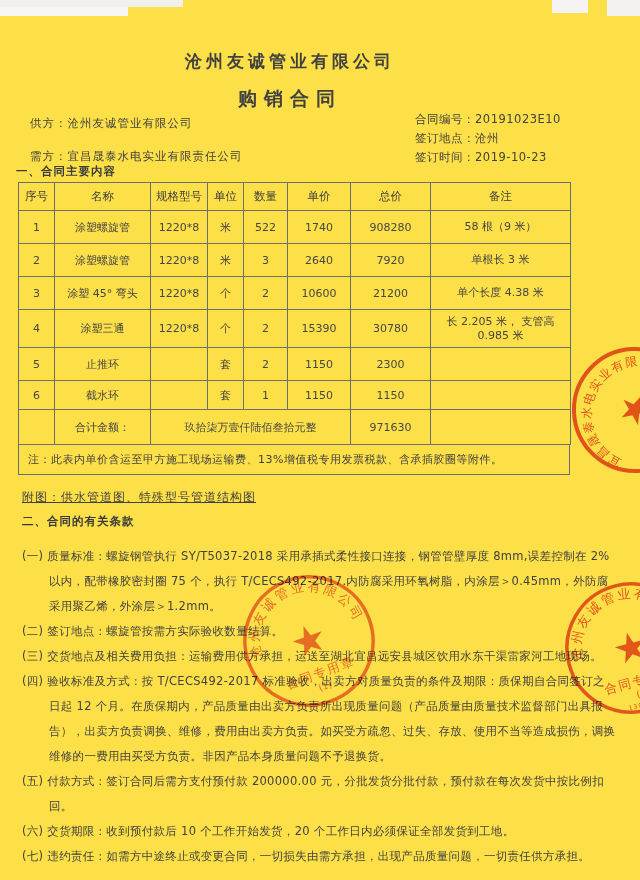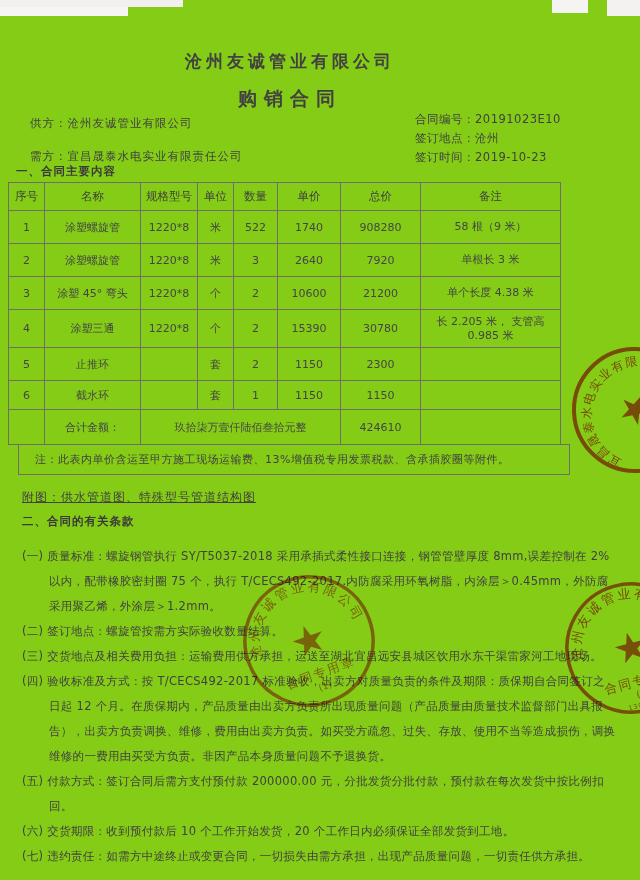--- a/index.html
+++ b/index.html
@@ -1,20 +1,20 @@
 <!DOCTYPE html>
 <html><head>
 <meta charset="utf-8">
 <style>
   html,body{margin:0;padding:0;background:#e8e8e8;}
   .page{
     position:relative;
     width:640px;height:880px;
     margin:0 auto;
-    background:#84cc16;
+    background:#fde047;
     overflow:hidden;
     font-family:"DejaVu Sans","Liberation Sans",sans-serif;
     color:#3e3e3e;
     -webkit-font-smoothing:antialiased;
   }
   .artifact{position:absolute;}
   .doc-title{
     position:absolute;left:0;top:50px;width:580px;
     text-align:center;font-size:17px;font-weight:600;
     letter-spacing:4px;color:#414141;
@@ -27,21 +27,21 @@
   .party-line{position:absolute;font-size:11.5px;color:#414141;letter-spacing:1px;}
   .supplier{left:30px;top:116px;}
   .buyer{left:30px;top:149px;}
   .meta-block{position:absolute;left:415px;top:110px;font-size:11.5px;color:#414141;line-height:19px;letter-spacing:0.5px;}
   .sec-heading{position:absolute;font-size:11.5px;font-weight:600;color:#3a3a3a;letter-spacing:1px;}
   .sec1{left:16px;top:164px;}
   .sec2{left:22px;top:514px;}
   .attachment{position:absolute;left:22px;top:489px;font-size:12px;color:#414141;letter-spacing:1px;text-decoration:underline;}
 
   table.items{
-    position:absolute;left:8px;top:182px;
+    position:absolute;left:18px;top:182px;
     width:552px;border-collapse:collapse;table-layout:fixed;
     font-size:11px;color:#454545;
   }
   table.items th,table.items td{
     border:1px solid #6e6e6e;
     text-align:center;vertical-align:middle;
     padding:1px 2px;font-weight:normal;
     overflow:hidden;
   }
   table.items th{font-size:11.5px;color:#404040;}
@@ -49,21 +49,21 @@
   tr.r-std{height:33px;}
   tr.r-tall{height:38px;}
   tr.r-short{height:29px;}
   tr.r-total{height:35px;}
   td.remark-cell{line-height:14px;}
 
   .note-box{
     position:absolute;left:18px;top:444px;width:552px;height:31px;
     border:1px solid #6e6e6e;box-sizing:border-box;
     font-size:11px;color:#414141;
-    display:flex;align-items:center;padding-left:16px;letter-spacing:0.5px;
+    display:flex;align-items:center;padding-left:9px;letter-spacing:0.5px;
   }
 
   .terms{
     position:absolute;left:22px;top:544px;width:594px;
     font-size:11.5px;color:#414141;line-height:25px;letter-spacing:0.3px;
   }
   .term{padding-left:27px;text-indent:-27px;margin:0;}
 
   .stamp{position:absolute;mix-blend-mode:multiply;}
   .stamp svg{display:block;}
@@ -173,21 +173,21 @@
       <td>套</td>
       <td>1</td>
       <td>1150</td>
       <td>1150</td>
       <td class="remark-cell"></td>
     </tr>
     <tr class="r-total">
       <td></td>
       <td>合计金额：</td>
       <td colspan="4">玖拾柒万壹仟陆佰叁拾元整</td>
-      <td>424610</td>
+      <td>971630</td>
       <td></td>
     </tr>
   </tbody>
     </table>
 
   <div class="note-box">
     <span>注：此表内单价含运至甲方施工现场运输费、13%增值税专用发票税款、含承插胶圈等附件。</span>
   </div>
 
   <div class="attachment">附图：供水管道图、特殊型号管道结构图</div>

